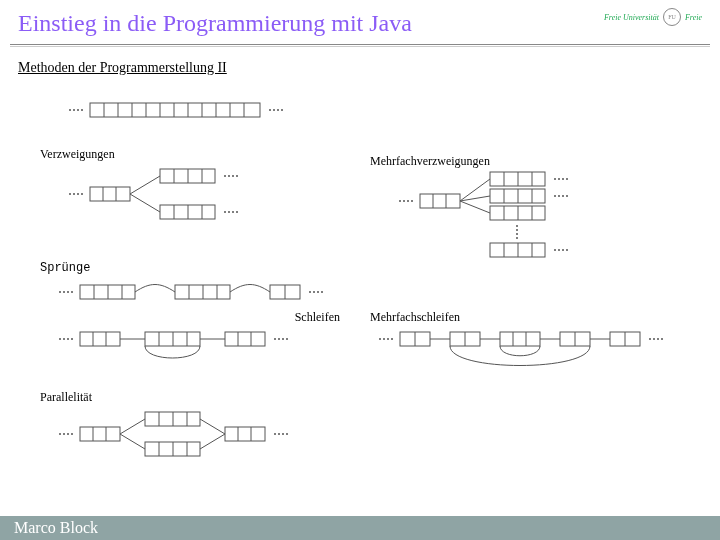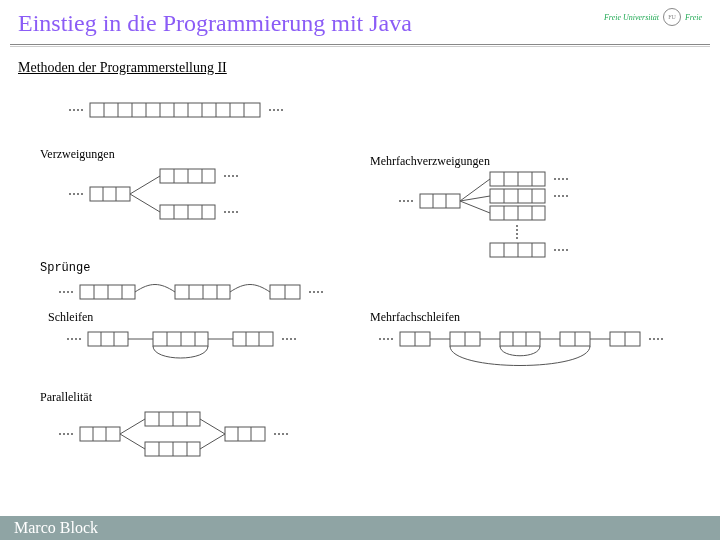--- a/index.html
+++ b/index.html
@@ -163,21 +163,21 @@
         <path class="arrow" d="M190 15 C205 5, 215 5, 230 15"></path>
         <rect class="block" x="230" y="8" width="30" height="14"></rect>
           <line class="tick" x1="245" y1="8" x2="245" y2="22"></line>
         <circle class="dots" cx="270" cy="15" r="1"></circle>
           <circle class="dots" cx="274" cy="15" r="1"></circle>
           <circle class="dots" cx="278" cy="15" r="1"></circle>
           <circle class="dots" cx="282" cy="15" r="1"></circle>
       </svg>
     </div>
 
-    <div class="row" style="top:215px; left:8px;">
+    <div class="row" style="top:215px; left:0;text-align:right;">
       <div class="section-label">Schleifen</div>
       <svg width="300" height="45">
         <circle class="dots" cx="20" cy="12" r="1"></circle>
           <circle class="dots" cx="24" cy="12" r="1"></circle>
           <circle class="dots" cx="28" cy="12" r="1"></circle>
           <circle class="dots" cx="32" cy="12" r="1"></circle>
         <rect class="block" x="40" y="5" width="40" height="14"></rect>
           <line class="tick" x1="53" y1="5" x2="53" y2="19"></line>
           <line class="tick" x1="66" y1="5" x2="66" y2="19"></line>
         <path class="arrow" d="M80 12 L105 12"></path>

